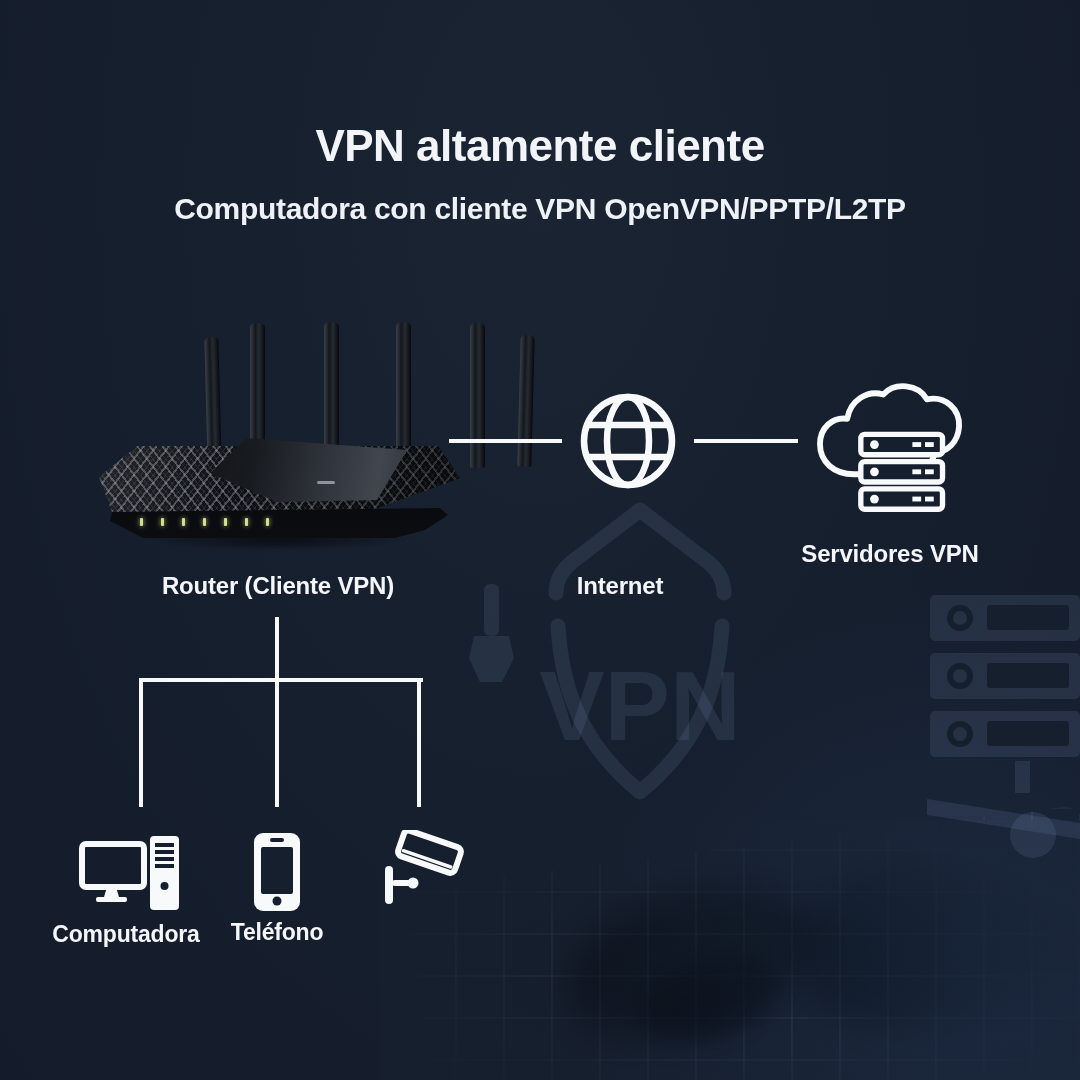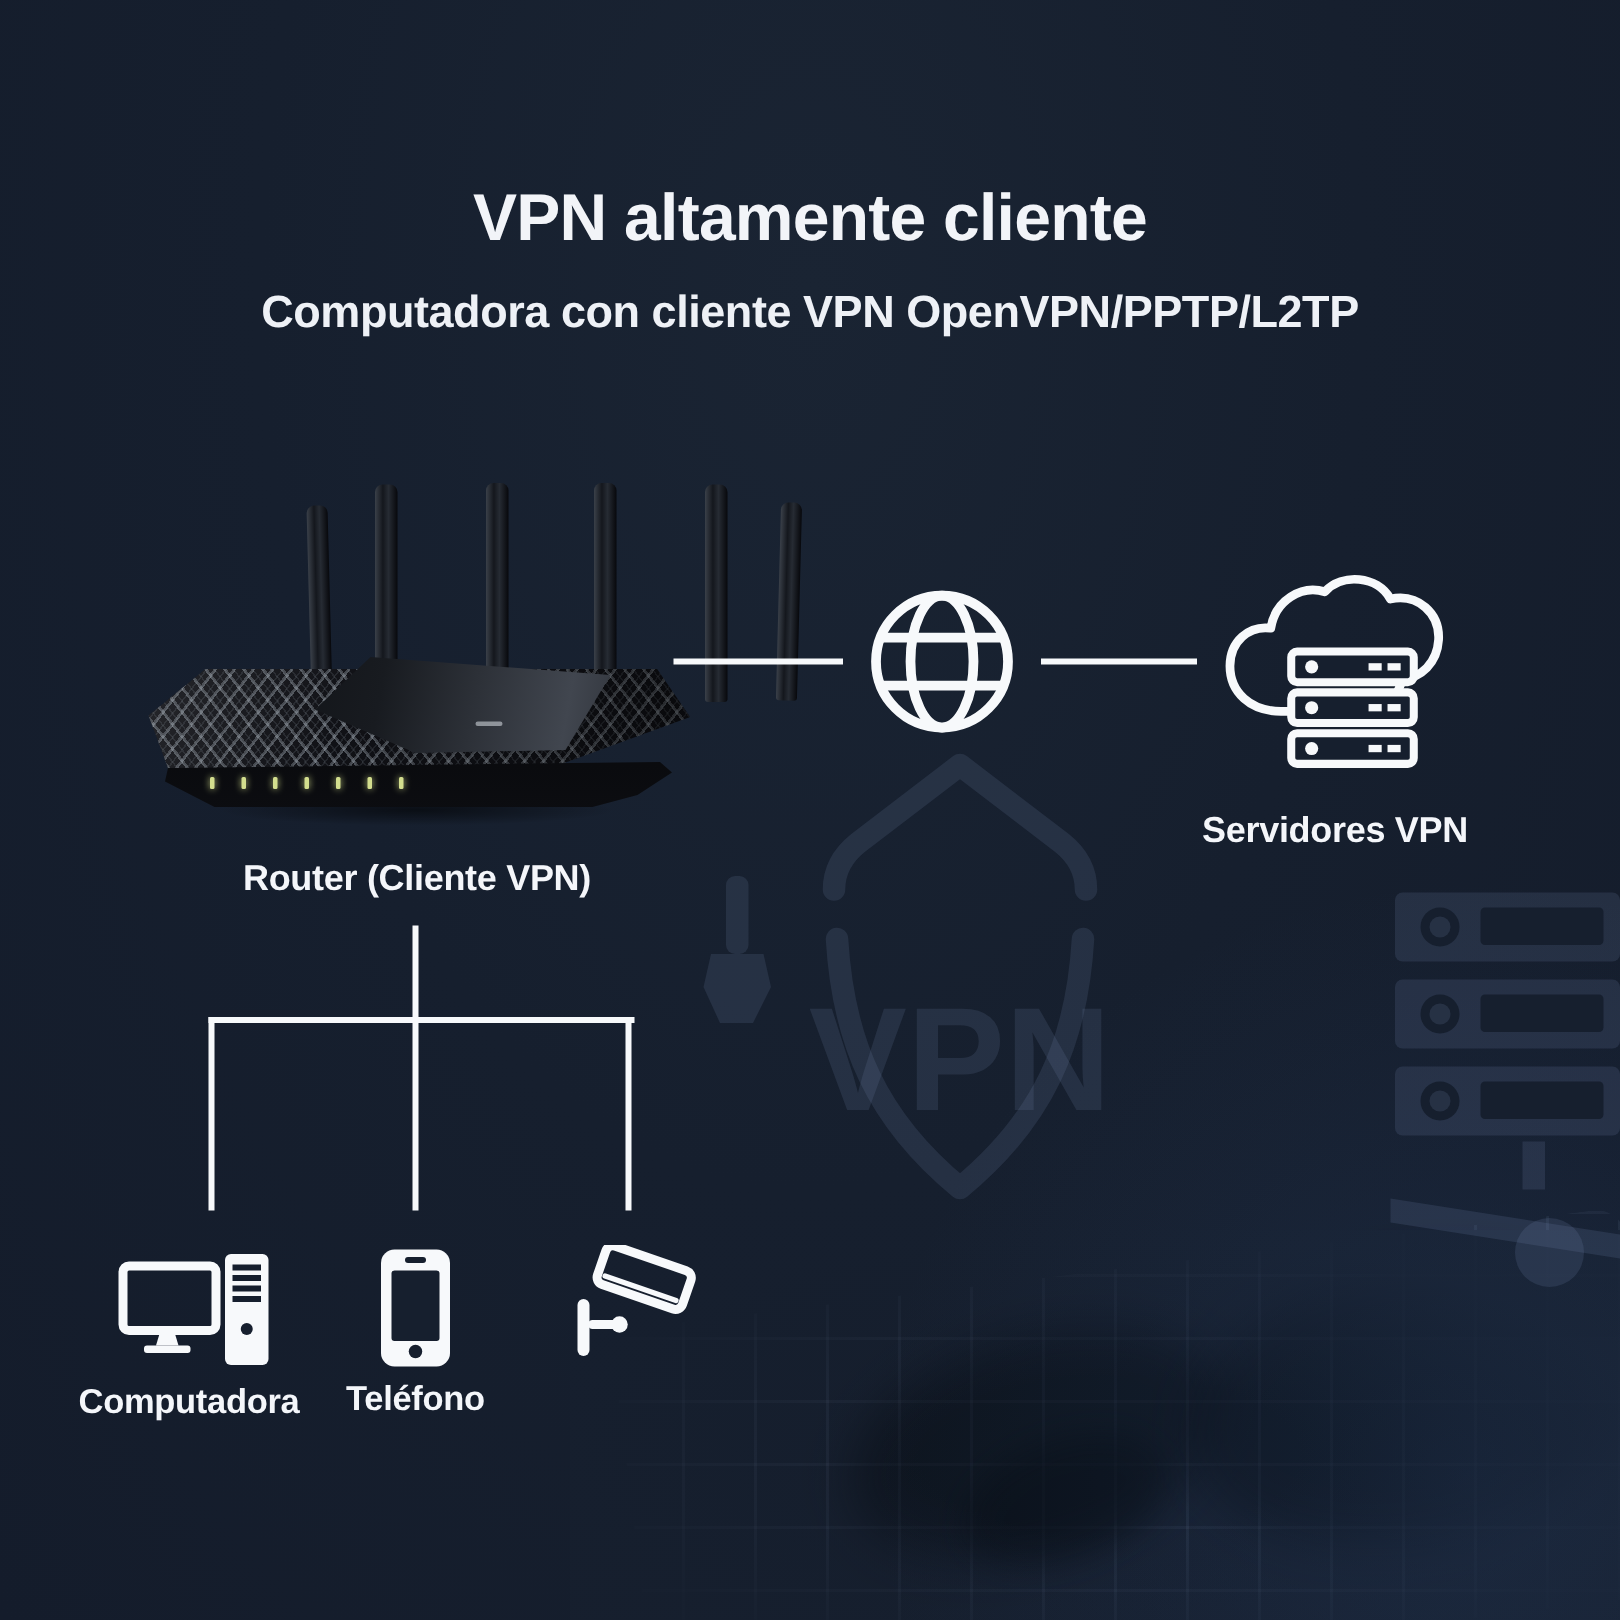--- a/index.html
+++ b/index.html
@@ -197,20 +197,21 @@
           <rect x="50" y="116" width="84" height="21" rx="4" fill="#161f2e" stroke="#f7f9fb" stroke-width="5.5"></rect>
           <circle cx="64" cy="126.5" r="4.5" fill="#f7f9fb"></circle>
           <rect x="103" y="124" width="9" height="5" fill="#f7f9fb"></rect>
             <rect x="116" y="124" width="9" height="5" fill="#f7f9fb"></rect>
         </g>
       </g>
     </svg>
   </div>
 
   <div class="node-label" style="left:78px;top:572px;width:400px;">Router (Cliente VPN)</div>
+  <div class="node-label" style="left:520px;top:572px;width:200px;">Internet</div>
   <div class="node-label" style="left:740px;top:540px;width:300px;">Servidores VPN</div>
 
   <div class="cline" style="left:275px;top:617px;width:4px;height:64px;"></div>
   <div class="cline" style="left:139px;top:678px;width:284px;height:4px;"></div>
   <div class="cline" style="left:139px;top:678px;width:4px;height:129px;"></div>
   <div class="cline" style="left:275px;top:678px;width:4px;height:129px;"></div>
   <div class="cline" style="left:417px;top:678px;width:4px;height:129px;"></div>
 
   <div class="icon" style="left:78px;top:833px;">
     <svg width="104" height="80" viewBox="0 0 104 80">

